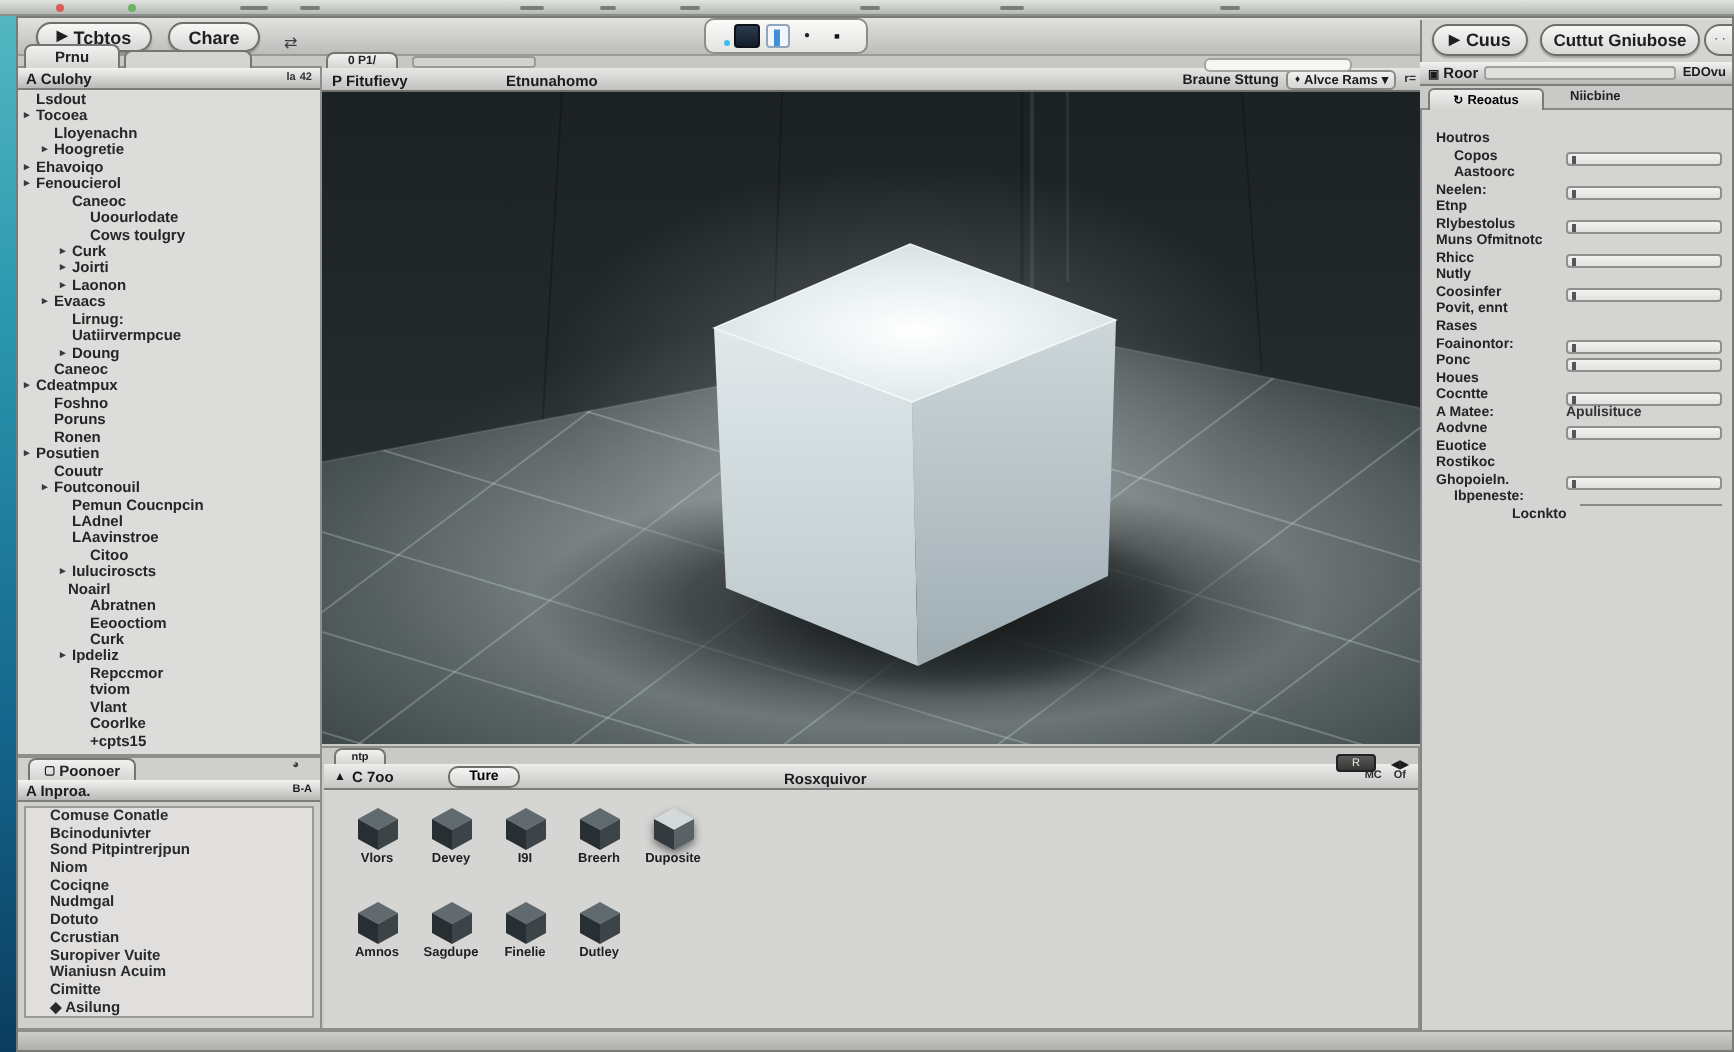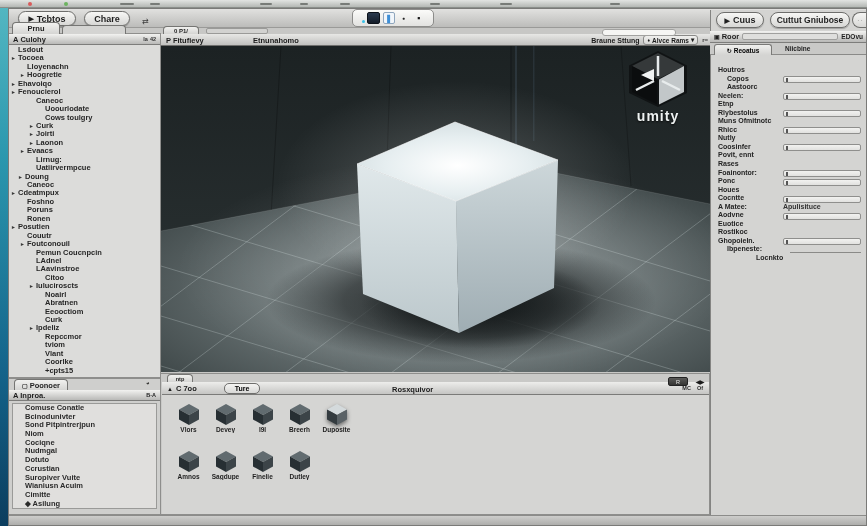--- a/index.html
+++ b/index.html
@@ -192,21 +192,21 @@
       <div class="h-row arrow" style="padding-left: 21px;"><span class="tri"></span><span>Joirti</span></div>
 
       <div class="h-row arrow" style="padding-left: 21px;"><span class="tri"></span><span>Laonon</span></div>
 
       <div class="h-row arrow" style="padding-left: 12px;"><span class="tri"></span><span>Evaacs</span></div>
 
       <div class="h-row" style="padding-left: 21px;"><span class="tri"></span><span>Lirnug:</span></div>
 
       <div class="h-row" style="padding-left: 21px;"><span class="tri"></span><span>Uatiirvermpcue</span></div>
 
-      <div class="h-row arrow" style="padding-left: 10px;"><span class="tri"></span><span>Doung</span></div>
+      <div class="h-row arrow" style="padding-left: 21px;"><span class="tri"></span><span>Doung</span></div>
 
       <div class="h-row" style="padding-left: 12px;"><span class="tri"></span><span>Caneoc</span></div>
 
       <div class="h-row arrow"><span class="tri"></span><span>Cdeatmpux</span></div>
 
       <div class="h-row" style="padding-left: 12px;"><span class="tri"></span><span>Foshno</span></div>
 
       <div class="h-row" style="padding-left: 12px;"><span class="tri"></span><span>Poruns</span></div>
 
       <div class="h-row" style="padding-left: 12px;"><span class="tri"></span><span>Ronen</span></div>
@@ -220,21 +220,21 @@
       <div class="h-row" style="padding-left: 21px;"><span class="tri"></span><span>Pemun Coucnpcin</span></div>
 
       <div class="h-row" style="padding-left: 21px;"><span class="tri"></span><span>LAdnel</span></div>
 
       <div class="h-row" style="padding-left: 21px;"><span class="tri"></span><span>LAavinstroe</span></div>
 
       <div class="h-row" style="padding-left: 30px;"><span class="tri"></span><span>Citoo</span></div>
 
       <div class="h-row arrow" style="padding-left: 21px;"><span class="tri"></span><span>Iuluciroscts</span></div>
 
-      <div class="h-row" style="padding-left: 30px;"><span class="tri"></span><span>Noairl</span></div>
+      <div class="h-row" style="padding-left: 19px;"><span class="tri"></span><span>Noairl</span></div>
 
       <div class="h-row" style="padding-left: 30px;"><span class="tri"></span><span>Abratnen</span></div>
 
       <div class="h-row" style="padding-left: 30px;"><span class="tri"></span><span>Eeooctiom</span></div>
 
       <div class="h-row" style="padding-left: 30px;"><span class="tri"></span><span>Curk</span></div>
 
       <div class="h-row arrow" style="padding-left: 21px;"><span class="tri"></span><span>Ipdeliz</span></div>
 
       <div class="h-row" style="padding-left: 30px;"><span class="tri"></span><span>Repccmor</span></div>
@@ -331,31 +331,20 @@
       <line x1="733" y1="110" x2="440" y2="330"></line>
     </g>
     <ellipse cx="295" cy="225" rx="280" ry="115" fill="url(#halo)"></ellipse>
     <ellipse cx="300" cy="255" rx="195" ry="62" fill="url(#shad)"></ellipse>
     <ellipse cx="320" cy="258" rx="120" ry="45" fill="url(#shad)" opacity="0.7"></ellipse>
     <ellipse cx="295" cy="140" rx="180" ry="105" fill="url(#halo)"></ellipse>
     <polygon points="196,118 295,155 298,287 202,248" fill="url(#leftface)"></polygon>
     <polygon points="295,155 397,114 393,242 298,287" fill="url(#rightface)"></polygon>
     <polygon points="294,76 397,114 295,155 196,118" fill="url(#topsheen)" stroke="rgba(255,255,255,0.85)" stroke-width="0.7"></polygon>
   </svg>
-  <div class="logo">
-    <svg width="74" height="58" viewBox="0 0 74 58">
-      <polygon points="37,1 66,15.5 66,43 37,57 8,43 8,15.5" fill="#101314"></polygon>
-      <polygon points="37,3 63,16 37,29 11,16" fill="#35393a"></polygon>
-      <polygon points="63,16 63,42 38,54.5 38,29.5" fill="#c2c7c9"></polygon>
-      <polygon points="11,16 36,29.5 36,54.5 11,42" fill="#0b0d0e"></polygon>
-      <path d="M37,6 L37,26 M15,40 L33,31 M59,40 L41,31" stroke="#e8eced" stroke-width="2.5" fill="none"></path>
-      <polygon points="20,25 33,19 33,31" fill="#f0f3f3"></polygon>
-    </svg>
-    <div class="logo-text">umity</div>
-  </div>
 </div>
 
 <div class="inspector"></div>
 <div class="btn" style="left:716px;top:12px;width:48px;height:16px">
   <span class="bicon">▶</span>
   <span>Cuus</span>
 </div>
 <div class="btn" style="left:770px;top:12px;width:80px;height:16px;font-size:8.5px">
   <span>Cuttut Gniubose</span>
 </div>

